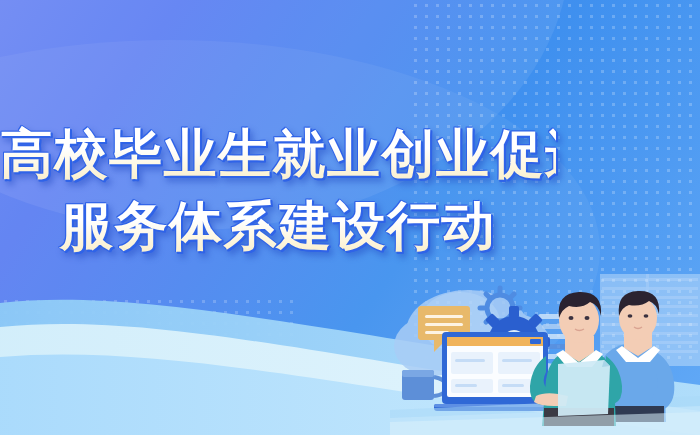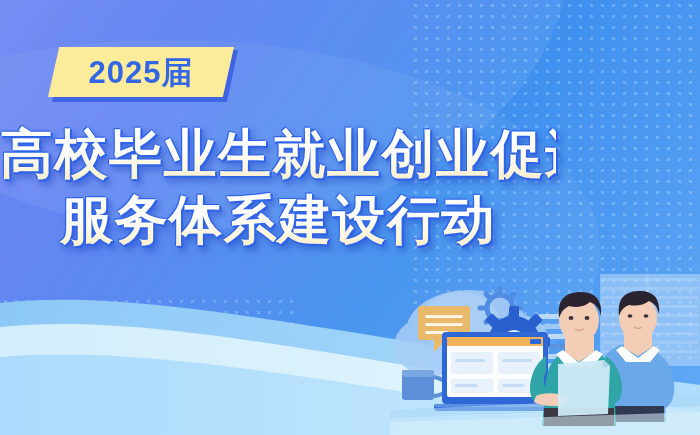--- a/index.html
+++ b/index.html
@@ -83,21 +83,21 @@
     -webkit-background-clip:text;
     background-clip:text;
     -webkit-text-fill-color:transparent;
     filter:
       drop-shadow(2px 2px 0 #2f63e8)
       drop-shadow(-1px 0 0 #2f63e8)
       drop-shadow(0 -1px 0 #2f63e8)
       drop-shadow(3px 4px 3px rgba(30,70,190,.45));
     font-family:"Liberation Sans","DejaVu Sans",sans-serif;
   }
-  .hl-line.second{margin-top:4px;}
+  .hl-line.second{margin-top:10px;}
 </style>
 </head>
 <body>
 
 <div id="banner">
 
   <div class="bg-layer">
     <div class="arc-top"></div>
     <div class="arc-mid"></div>
     <div class="dots-right"></div>
@@ -280,25 +280,19 @@
 
       <g>
         <path d="M168,104 l46,-4 l6,6 l-2,48 l-50,2 Z" fill="#cfeaf5" opacity=".95"></path>
         <path d="M214,100 l6,6 l-8,1 Z" fill="#a9d5e8"></path>
       </g>
 
       <path d="M0,162 L310,152 L310,175 L0,175 Z" fill="#d9f0fc" opacity=".55"></path>
     </g>
   </svg>
 
-  <div id="badge-wrap">
-    <div class="badge-shadow"></div>
-    <div class="badge-face">
-      <span class="badge-text">2025届</span>
-    </div>
-  </div>
 
   <div id="headline">
     <div class="hl-line">高校毕业生就业创业促进和</div>
     <div class="hl-line second">服务体系建设行动</div>
   </div>
 
 </div>
 
 </body></html>

